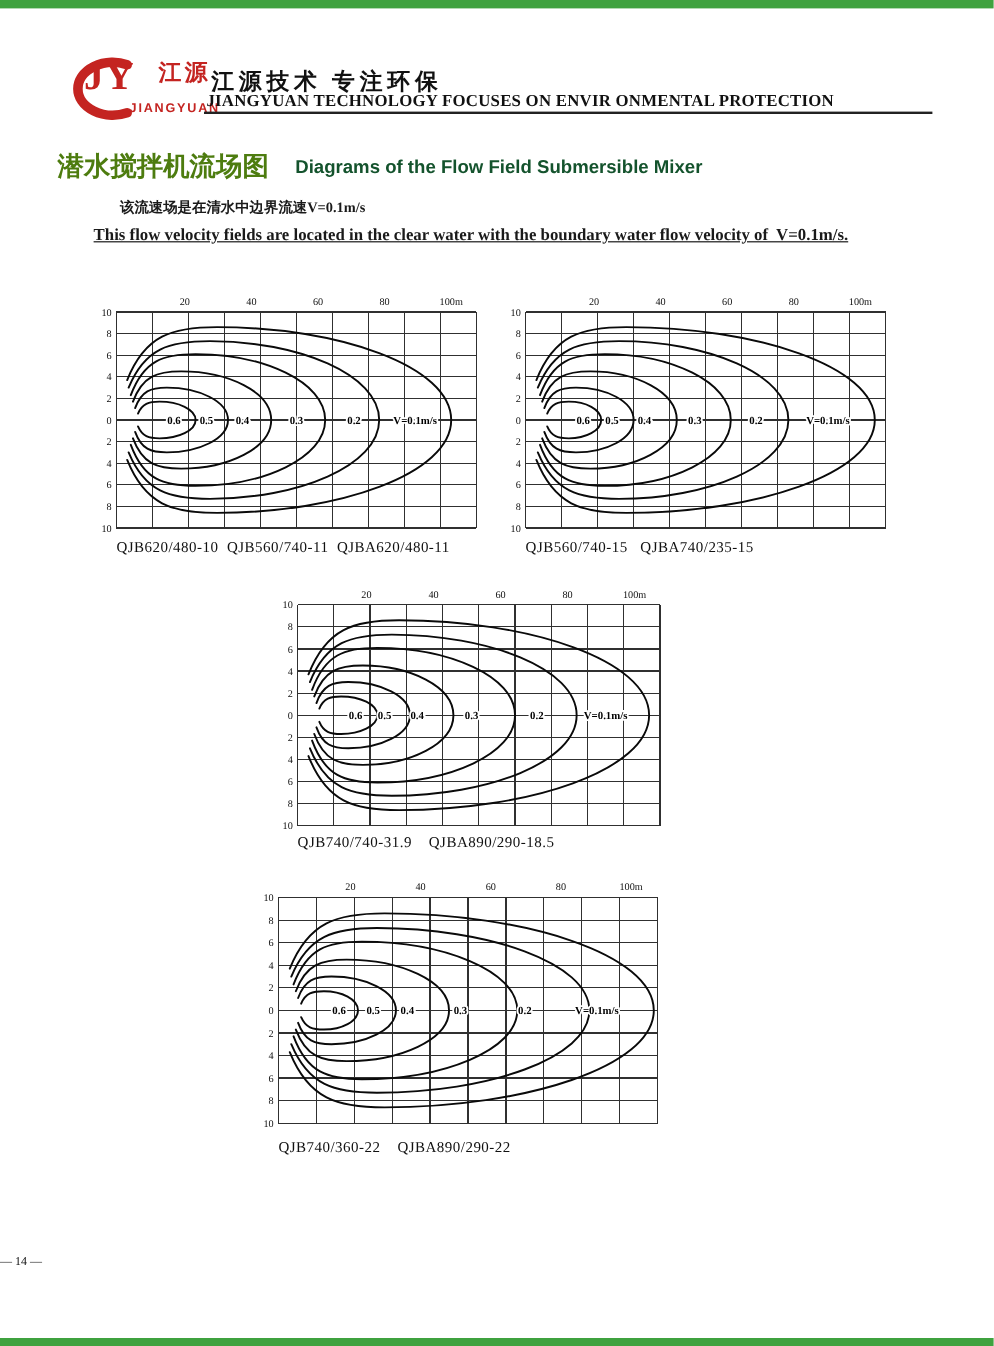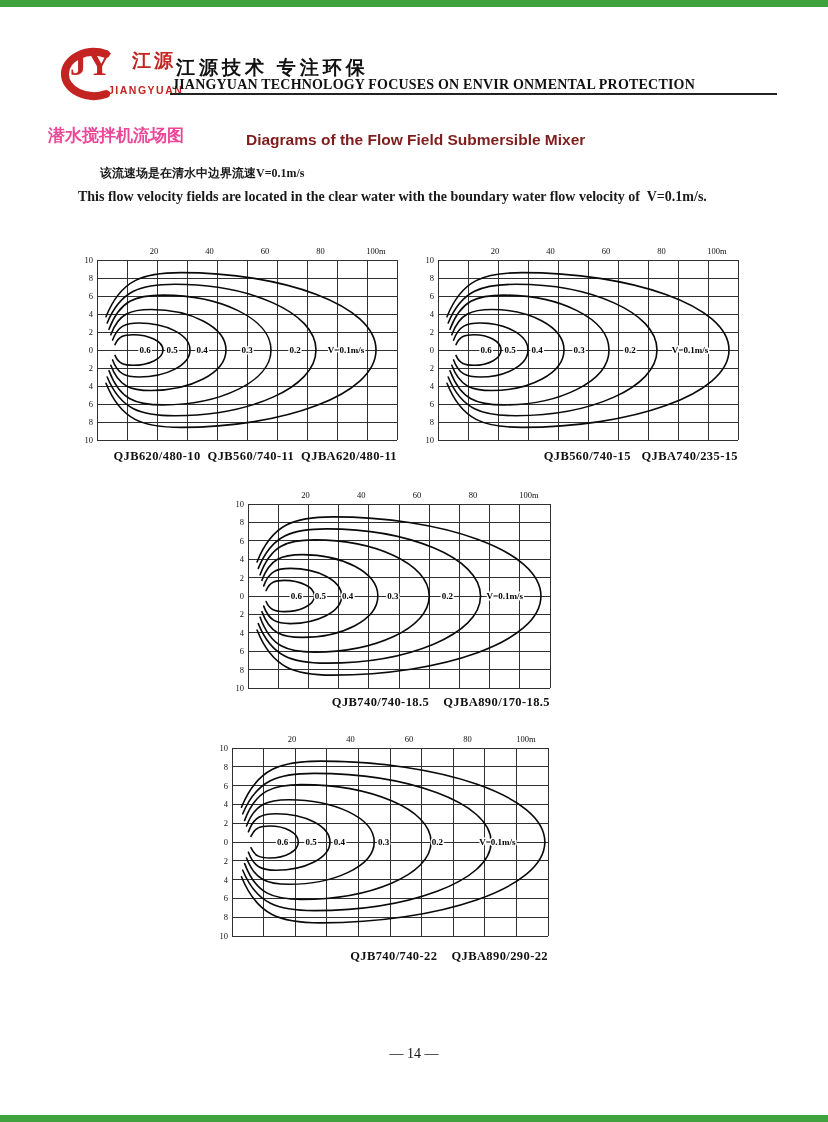--- a/index.html
+++ b/index.html
@@ -13,29 +13,29 @@
   .logo-box{left:56px;top:44px;width:136px;height:58px;}
   .logo-jy{position:absolute;left:14px;top:2px;font-family:"Liberation Serif",serif;
            font-weight:bold;font-size:33px;color:#c42421;letter-spacing:1px;}
   .logo-cn{position:absolute;left:76px;top:4px;font-size:19px;font-weight:bold;color:#c42421;letter-spacing:3px;white-space:nowrap;}
   .logo-sub{position:absolute;left:52px;top:40px;font-family:Liberation Sans, sans-serif;
             font-size:10.5px;font-weight:bold;color:#c42421;letter-spacing:1.5px;}
   .slogan-cn{left:176px;top:55px;font-size:19px;font-weight:bold;letter-spacing:4px;color:#111;white-space:nowrap;}
   .slogan-en{left:172px;top:77px;font-size:14px;font-weight:bold;color:#111;letter-spacing:0.2px;white-space:nowrap;font-family:Liberation Serif, serif;}
   .header-rule{left:170px;top:93px;width:607px;height:2px;background:#222;}
   
-  .title-cn{left:48px;top:124px;font-size:17px;font-weight:bold;color:#ec4899;white-space:nowrap;}
+  .title-cn{left:48px;top:124px;font-size:22px;font-weight:bold;color:#4d7c0f;white-space:nowrap;}
   .title-en{left:246px;top:131px;font-family:"Liberation Sans",sans-serif;font-size:15.5px;
-            font-weight:bold;color:#7f1d1d;white-space:nowrap;}
+            font-weight:bold;color:#14532d;white-space:nowrap;}
   .intro-cn{left:100px;top:165px;font-size:12px;font-weight:bold;white-space:pre;}
-  .intro-en{left:78px;top:189px;font-size:14px;font-weight:bold;white-space:pre;}
+  .intro-en{left:78px;top:189px;font-size:14px;font-weight:bold;white-space:pre;text-decoration:underline;}
   .chart{position:absolute;}
-  .caption{position:absolute;text-align:right;font-size:12.5px;color:#111;
-           letter-spacing:0.4px;white-space:pre;font-weight:bold;}
-  .pagenum{left:0;top:1046px;width:828px;text-align:center;font-size:14px;color:#111;white-space:pre;}
+  .caption{position:absolute;text-align:left;font-size:12.5px;color:#111;
+           letter-spacing:0.4px;white-space:pre;}
+  .pagenum{left:0;top:1046px;width:828px;text-align:left;font-size:10px;color:#111;white-space:pre;}
   svg text{font-family:"Liberation Serif",serif;}
 </style>
 </head>
 <body>
 
 <div class="border-bar bar-top"></div>
 <div class="border-bar bar-bottom"></div>
 
 <div class="abs logo-box">
   <svg width="136" height="58" style="position:absolute;left:0;top:0;">
@@ -267,16 +267,16 @@
       <text x="76.56" y="115" text-anchor="middle" font-size="9" font-weight="bold" fill="#000" stroke="#ffffff" stroke-width="3" paint-order="stroke">0.6</text>
       <text x="105" y="115" text-anchor="middle" font-size="9" font-weight="bold" fill="#000" stroke="#ffffff" stroke-width="3" paint-order="stroke">0.5</text>
       <text x="133.44" y="115" text-anchor="middle" font-size="9" font-weight="bold" fill="#000" stroke="#ffffff" stroke-width="3" paint-order="stroke">0.4</text>
       <text x="177.68" y="115" text-anchor="middle" font-size="9" font-weight="bold" fill="#000" stroke="#ffffff" stroke-width="3" paint-order="stroke">0.3</text>
       <text x="231.4" y="115" text-anchor="middle" font-size="9" font-weight="bold" fill="#000" stroke="#ffffff" stroke-width="3" paint-order="stroke">0.2</text>
       <text x="291.44" y="115" text-anchor="middle" font-size="9" font-weight="bold" fill="#000" stroke="#ffffff" stroke-width="3" paint-order="stroke">V=0.1m/s</text>
     </svg></div>
 
 <div class="caption" style="left:97px;top:449px;width:300px;">QJB620/480-10  QJB560/740-11  QJBA620/480-11</div>
 <div class="caption" style="left:438px;top:449px;width:300px;">QJB560/740-15   QJBA740/235-15</div>
-<div class="caption" style="left:248px;top:695px;width:302px;">QJB740/740-18.5    QJBA890/170-18.5</div>
-<div class="caption" style="left:232px;top:949px;width:316px;">QJB740/740-22    QJBA890/290-22</div>
+<div class="caption" style="left:248px;top:695px;width:302px;">QJB740/740-31.9    QJBA890/290-18.5</div>
+<div class="caption" style="left:232px;top:949px;width:316px;">QJB740/360-22    QJBA890/290-22</div>
 
 <div class="abs pagenum">— 14 —</div>
 
 </body></html>

